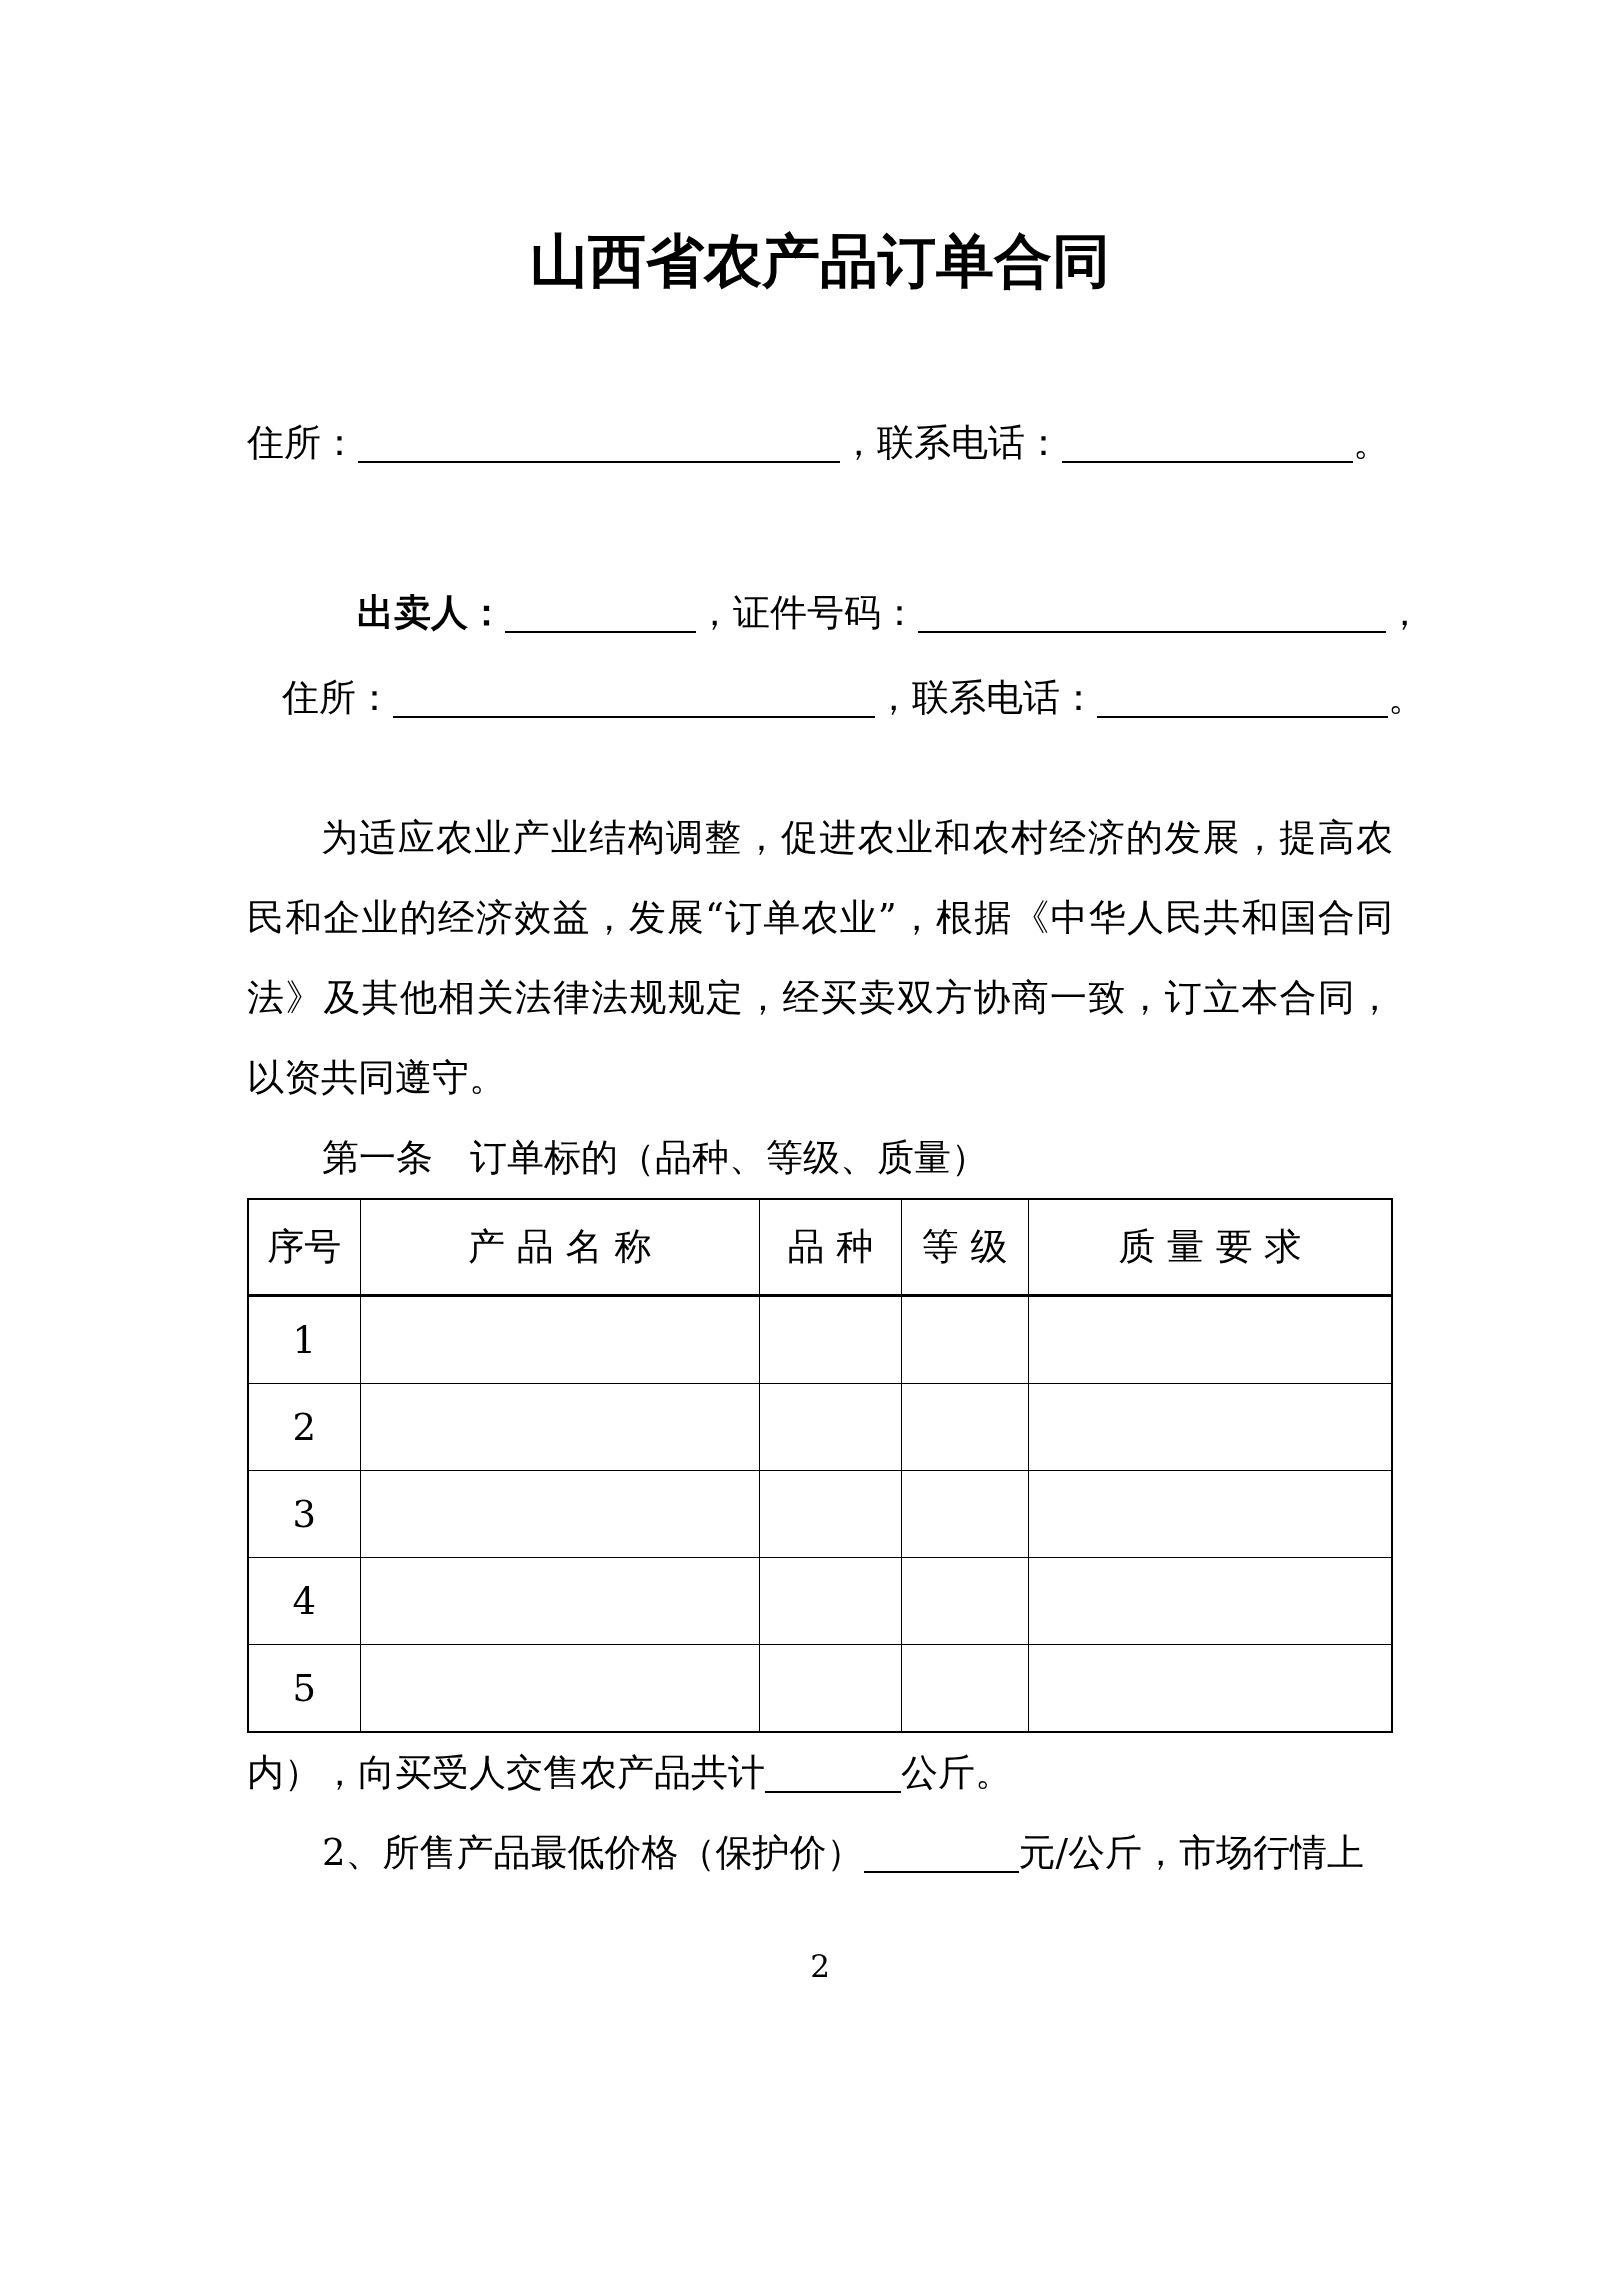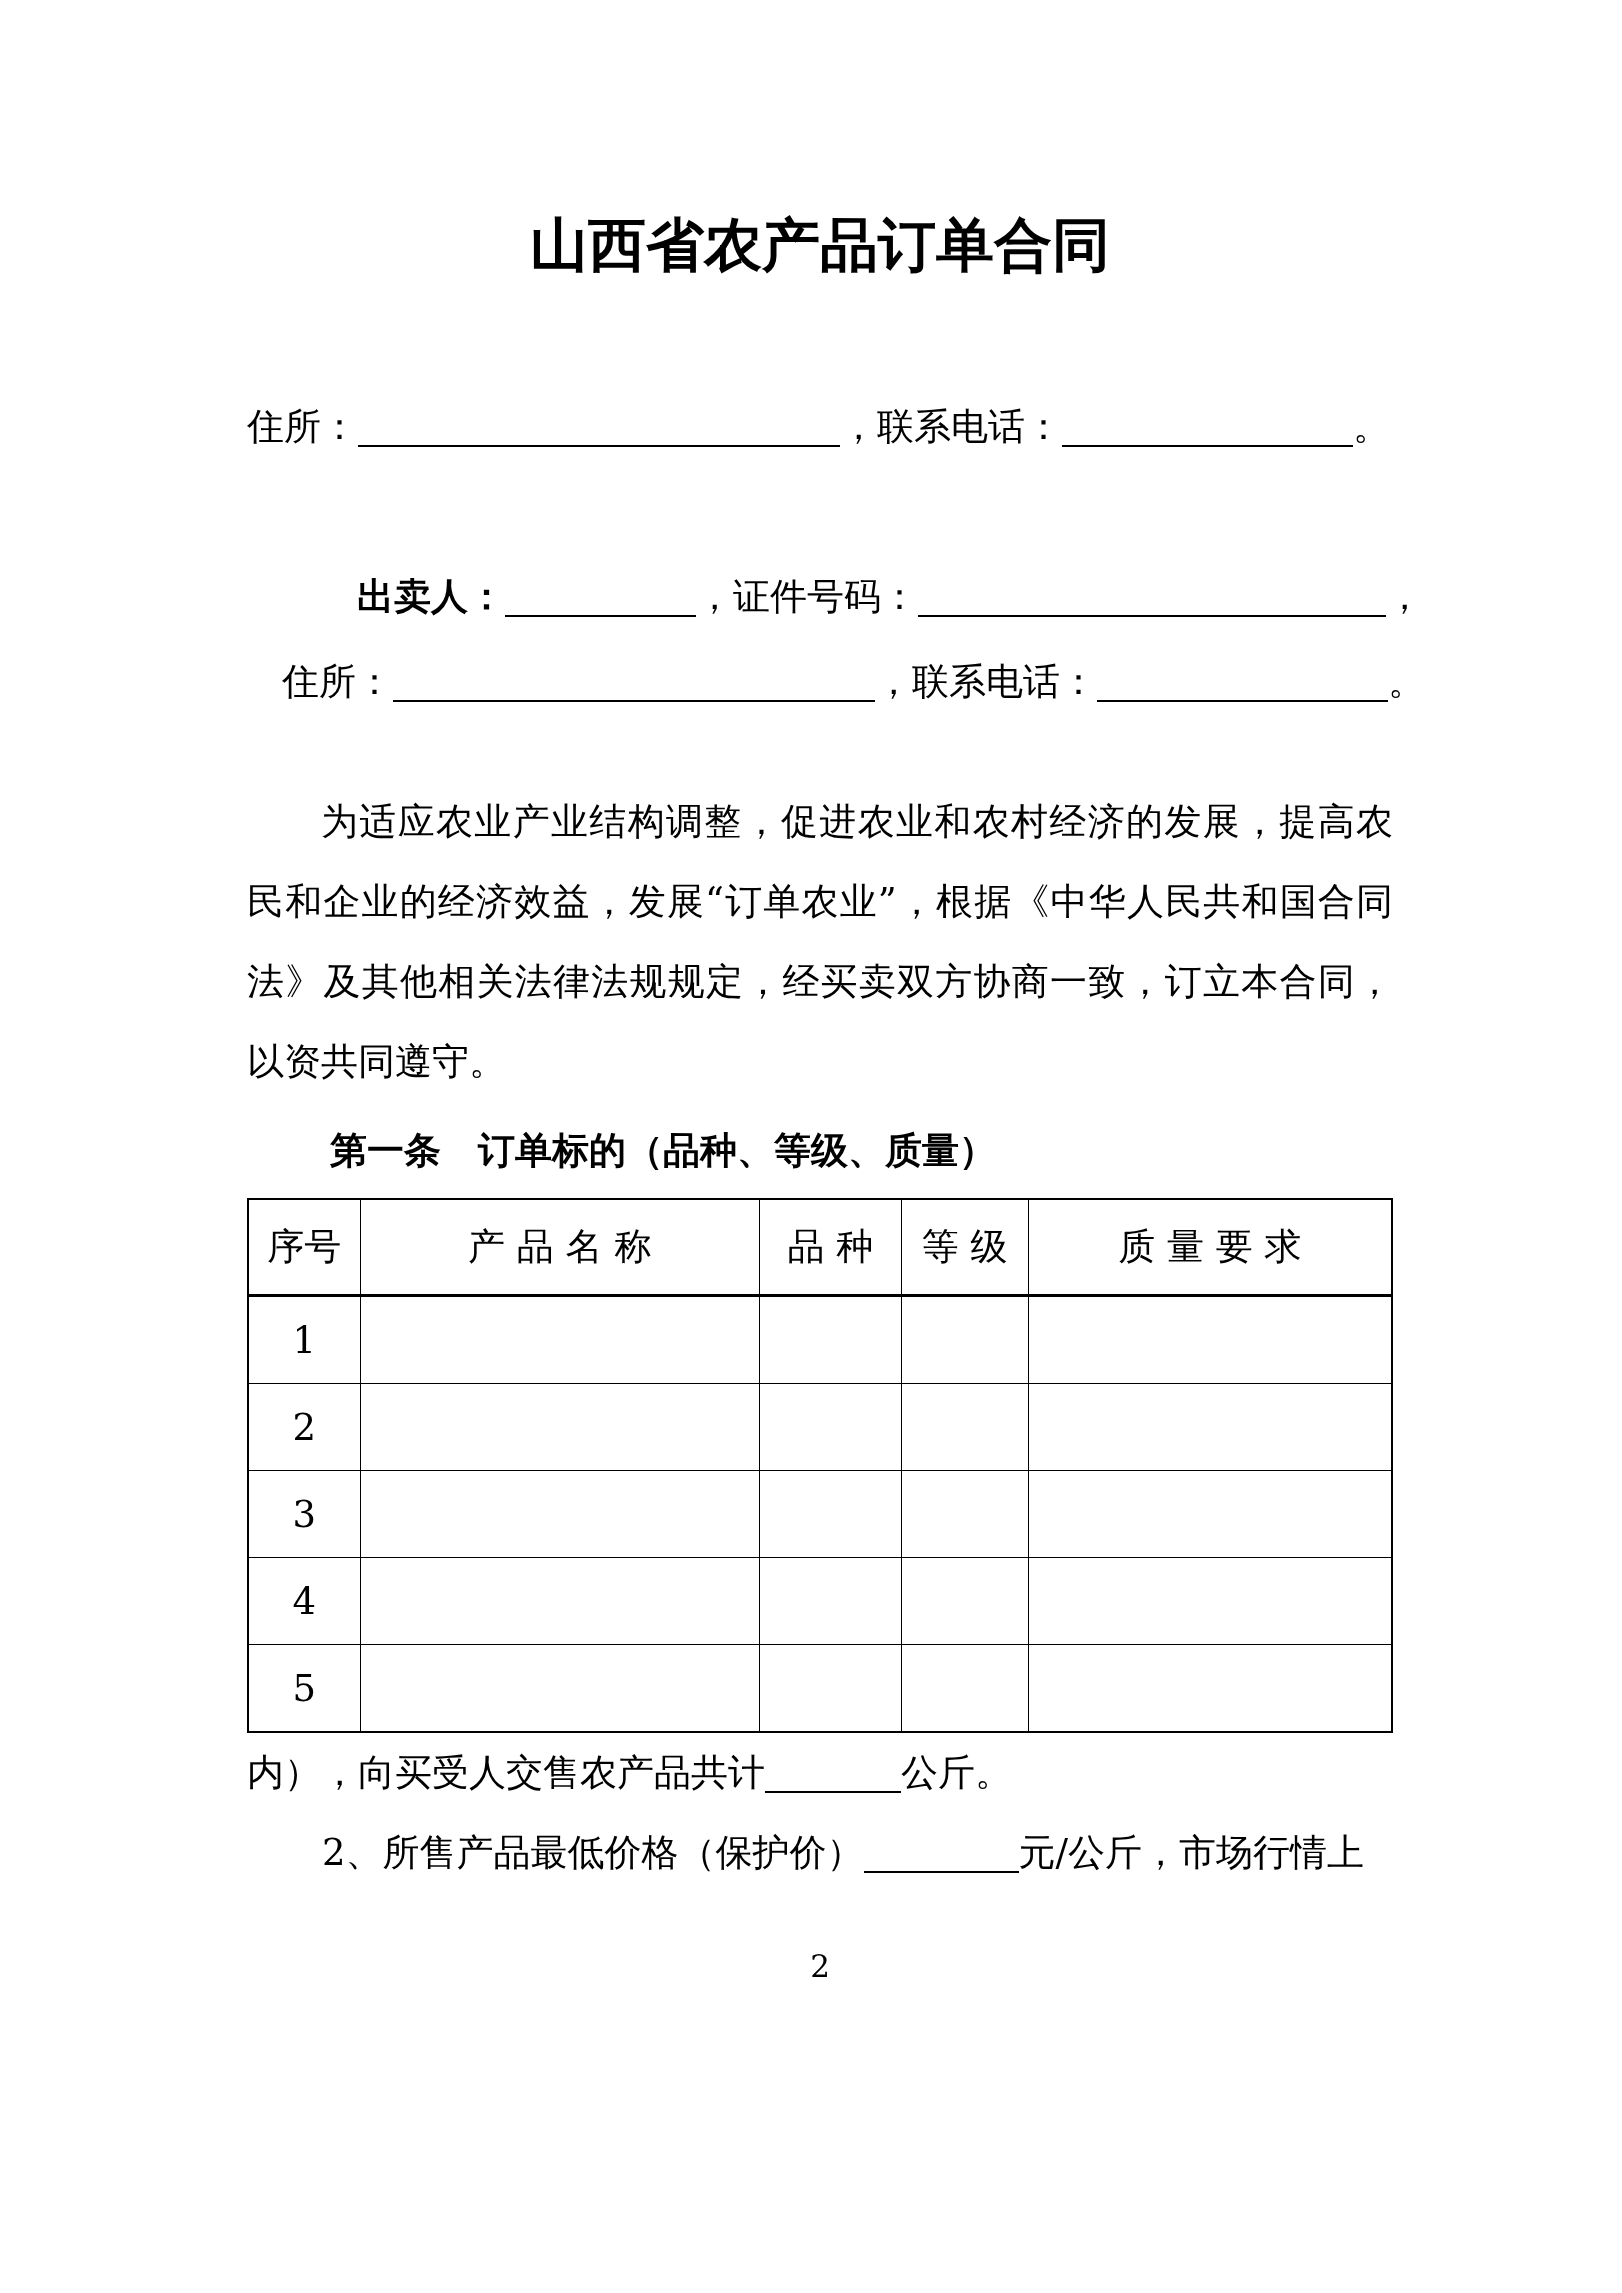--- a/index.html
+++ b/index.html
@@ -8,21 +8,21 @@
     width:1623px;
     min-height:2294px;
     background:#ffffff;
     color:#000000;
     padding:209px 230px 36px 247px;
     font-family:"DejaVu Serif","Liberation Serif",serif;
     font-size:37px;
     overflow:hidden;
   }
   .doc-title{
-    margin:0;
+    margin:16px;
     font-size:58px;
     font-weight:bold;
     text-align:center;
     line-height:73px;
   }
   .party{margin-top:102px;}
   .party.seller{margin-top:85px;margin-left:35px;}
   .pline{line-height:85px;white-space:nowrap;}
   .pline.first{padding-left:75px;}
   .blank{
@@ -32,22 +32,22 @@
     vertical-align:-8.2px;
   }
   .bold{font-weight:bold;}
   .preamble{
     margin:58px 0 0 0;
     line-height:80px;
     text-align:justify;
     text-indent:2em;
   }
   .clause-heading{
-    margin:8px;
-    font-weight:bold;
+    margin:0;
+    font-weight:normal;
     line-height:80px;
     padding-left:75px;
   }
   table.order-table{
     border-collapse:collapse;
     table-layout:fixed;
     width:100%;
     border:2.7px solid #000;
   }
   table.order-table th,

